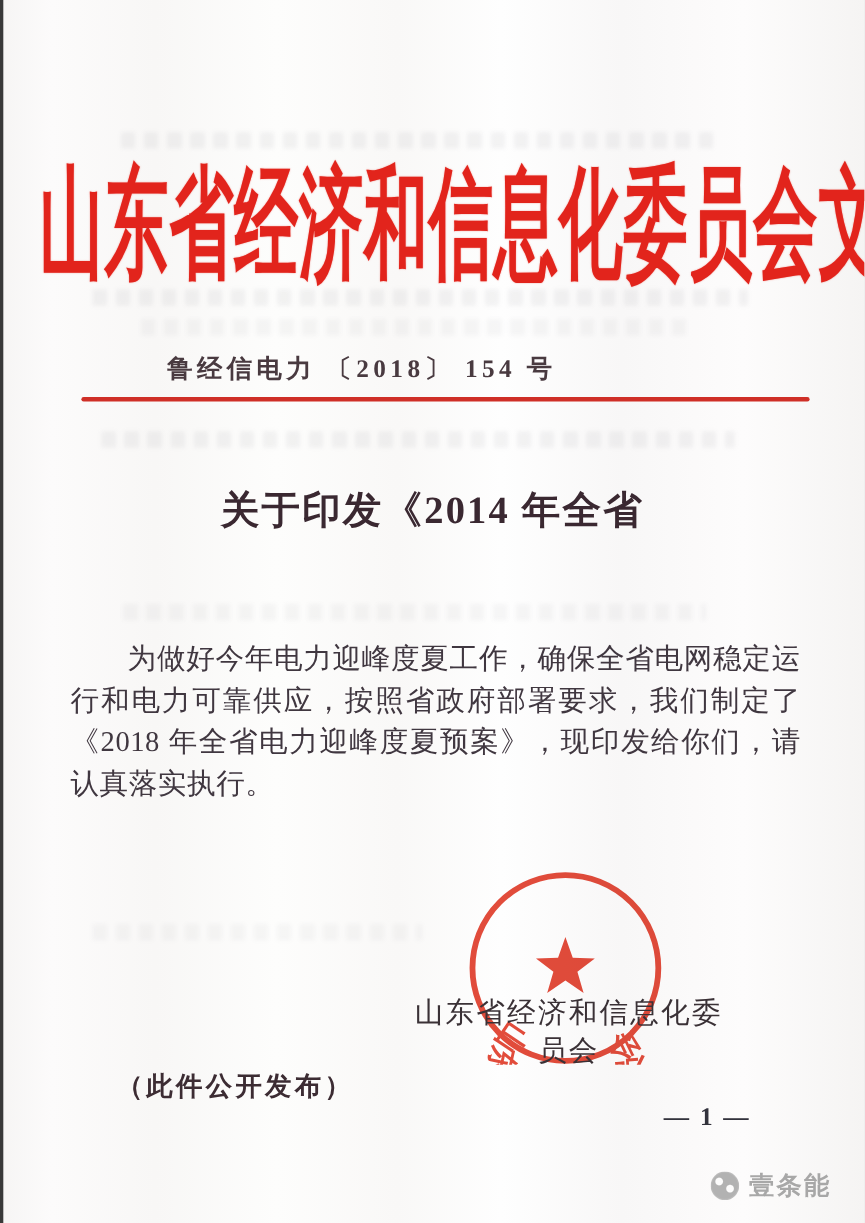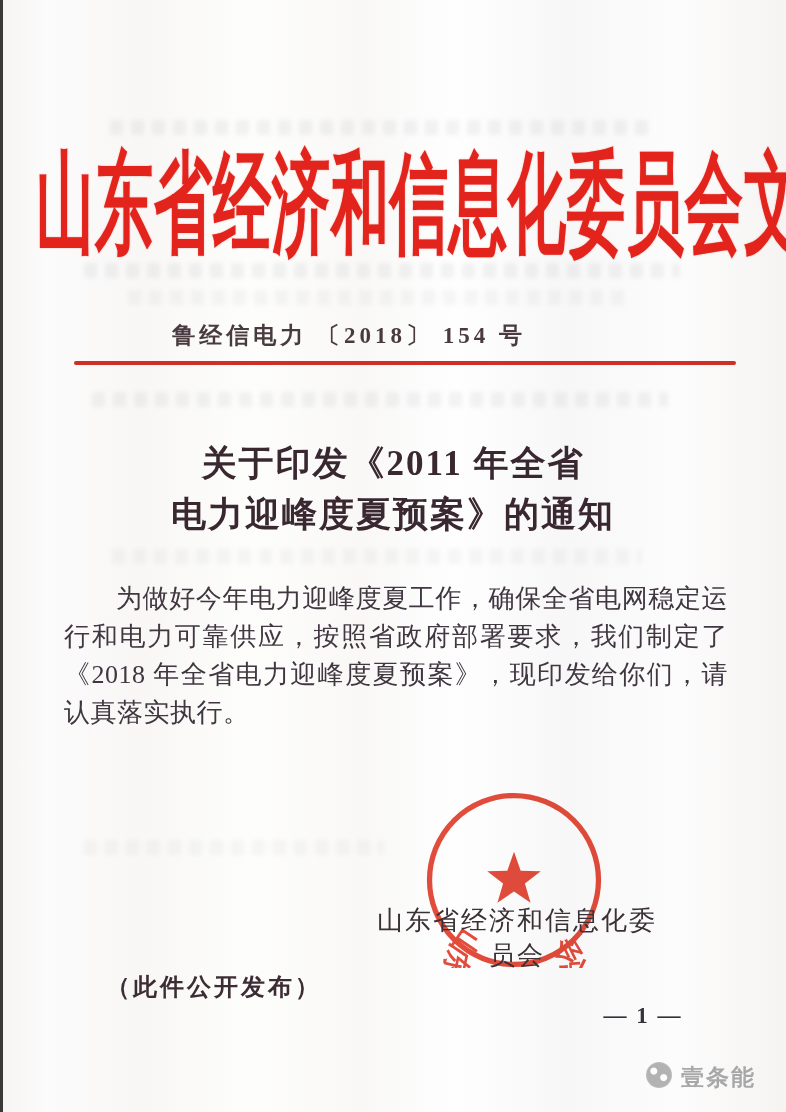--- a/index.html
+++ b/index.html
@@ -22,21 +22,20 @@
     line-height:1;white-space:nowrap;
     transform:scaleY(1.9);transform-origin:top center;
     letter-spacing:1px;
     text-shadow:0 0 1px rgba(226,36,28,.55);
   }
   .doc-number{
     position:absolute;top:320px;left:0;width:658px;
     text-align:center;
     font-size:23px;font-weight:bold;color:#493a40;
     letter-spacing:4px;
-    padding-left:20px;
   }
   .red-line{
     position:absolute;top:361px;left:74px;width:662px;height:4px;
     background:#cf2f27;border-radius:2px;
   }
   .doc-title{
     position:absolute;top:438px;left:0;width:786px;
     text-align:center;
     font-size:35px;font-weight:bold;color:#3a2831;
     line-height:51px;letter-spacing:2px;
@@ -63,21 +62,21 @@
   .public-note{
     position:absolute;top:971px;left:106px;
     font-size:24px;color:#3c2c33;letter-spacing:3px;font-weight:bold;
   }
   .page-number{
     position:absolute;top:1003px;left:588px;width:110px;
     text-align:center;font-size:23px;color:#32323c;letter-spacing:2px;font-weight:bold;
   }
   .watermark{
     position:absolute;top:1062px;left:646px;
-    display:flex;align-items:flex-start;gap:9px;
+    display:flex;align-items:center;gap:9px;
     opacity:.75;filter:blur(.5px);
   }
   .wm-icon{
     width:26px;height:26px;border-radius:50%;
     background:
       radial-gradient(circle at 30% 35%, #fdfdfd 0 3px, transparent 4px),
       radial-gradient(circle at 68% 60%, #fdfdfd 0 3px, transparent 4px),
       radial-gradient(circle at 50% 50%, #9a9a9a 0 62%, #b5b5b5 75%, transparent 78%);
   }
   .wm-text{
@@ -109,22 +108,21 @@
   <div class="ghost g5"></div>
   <div class="ghost g6"></div>
 
   <div class="red-header">山东省经济和信息化委员会文件</div>
 
   <div class="doc-number">鲁经信电力 〔2018〕 154 号</div>
 
   <div class="red-line"></div>
 
   <div class="doc-title">
-    <div>关于印发《2011 年全省</div>
-    <div>电力迎峰度夏预案》的通知</div>
+    <div>关于印发《2014 年全省</div>
   </div>
 
   <div class="doc-body">
     <p class="indent">为做好今年电力迎峰度夏工作，确保全省电网稳定运行和电力可靠供应，按照省政府部署要求，我们制定了《2018 年全省电力迎峰度夏预案》，现印发给你们，请认真落实执行。</p>
   </div>
 
   <svg class="seal" viewBox="0 0 200 200">
     <circle cx="100" cy="100" r="96" fill="none" stroke="#df3320" stroke-width="6"></circle>
     <polygon fill="#df3320" points="100,68 107.6,89.5 130.4,90.1 112.4,104 118.8,125.9 100,113 81.2,125.9 87.6,104 69.6,90.1 92.4,89.5"></polygon>
     <defs>

